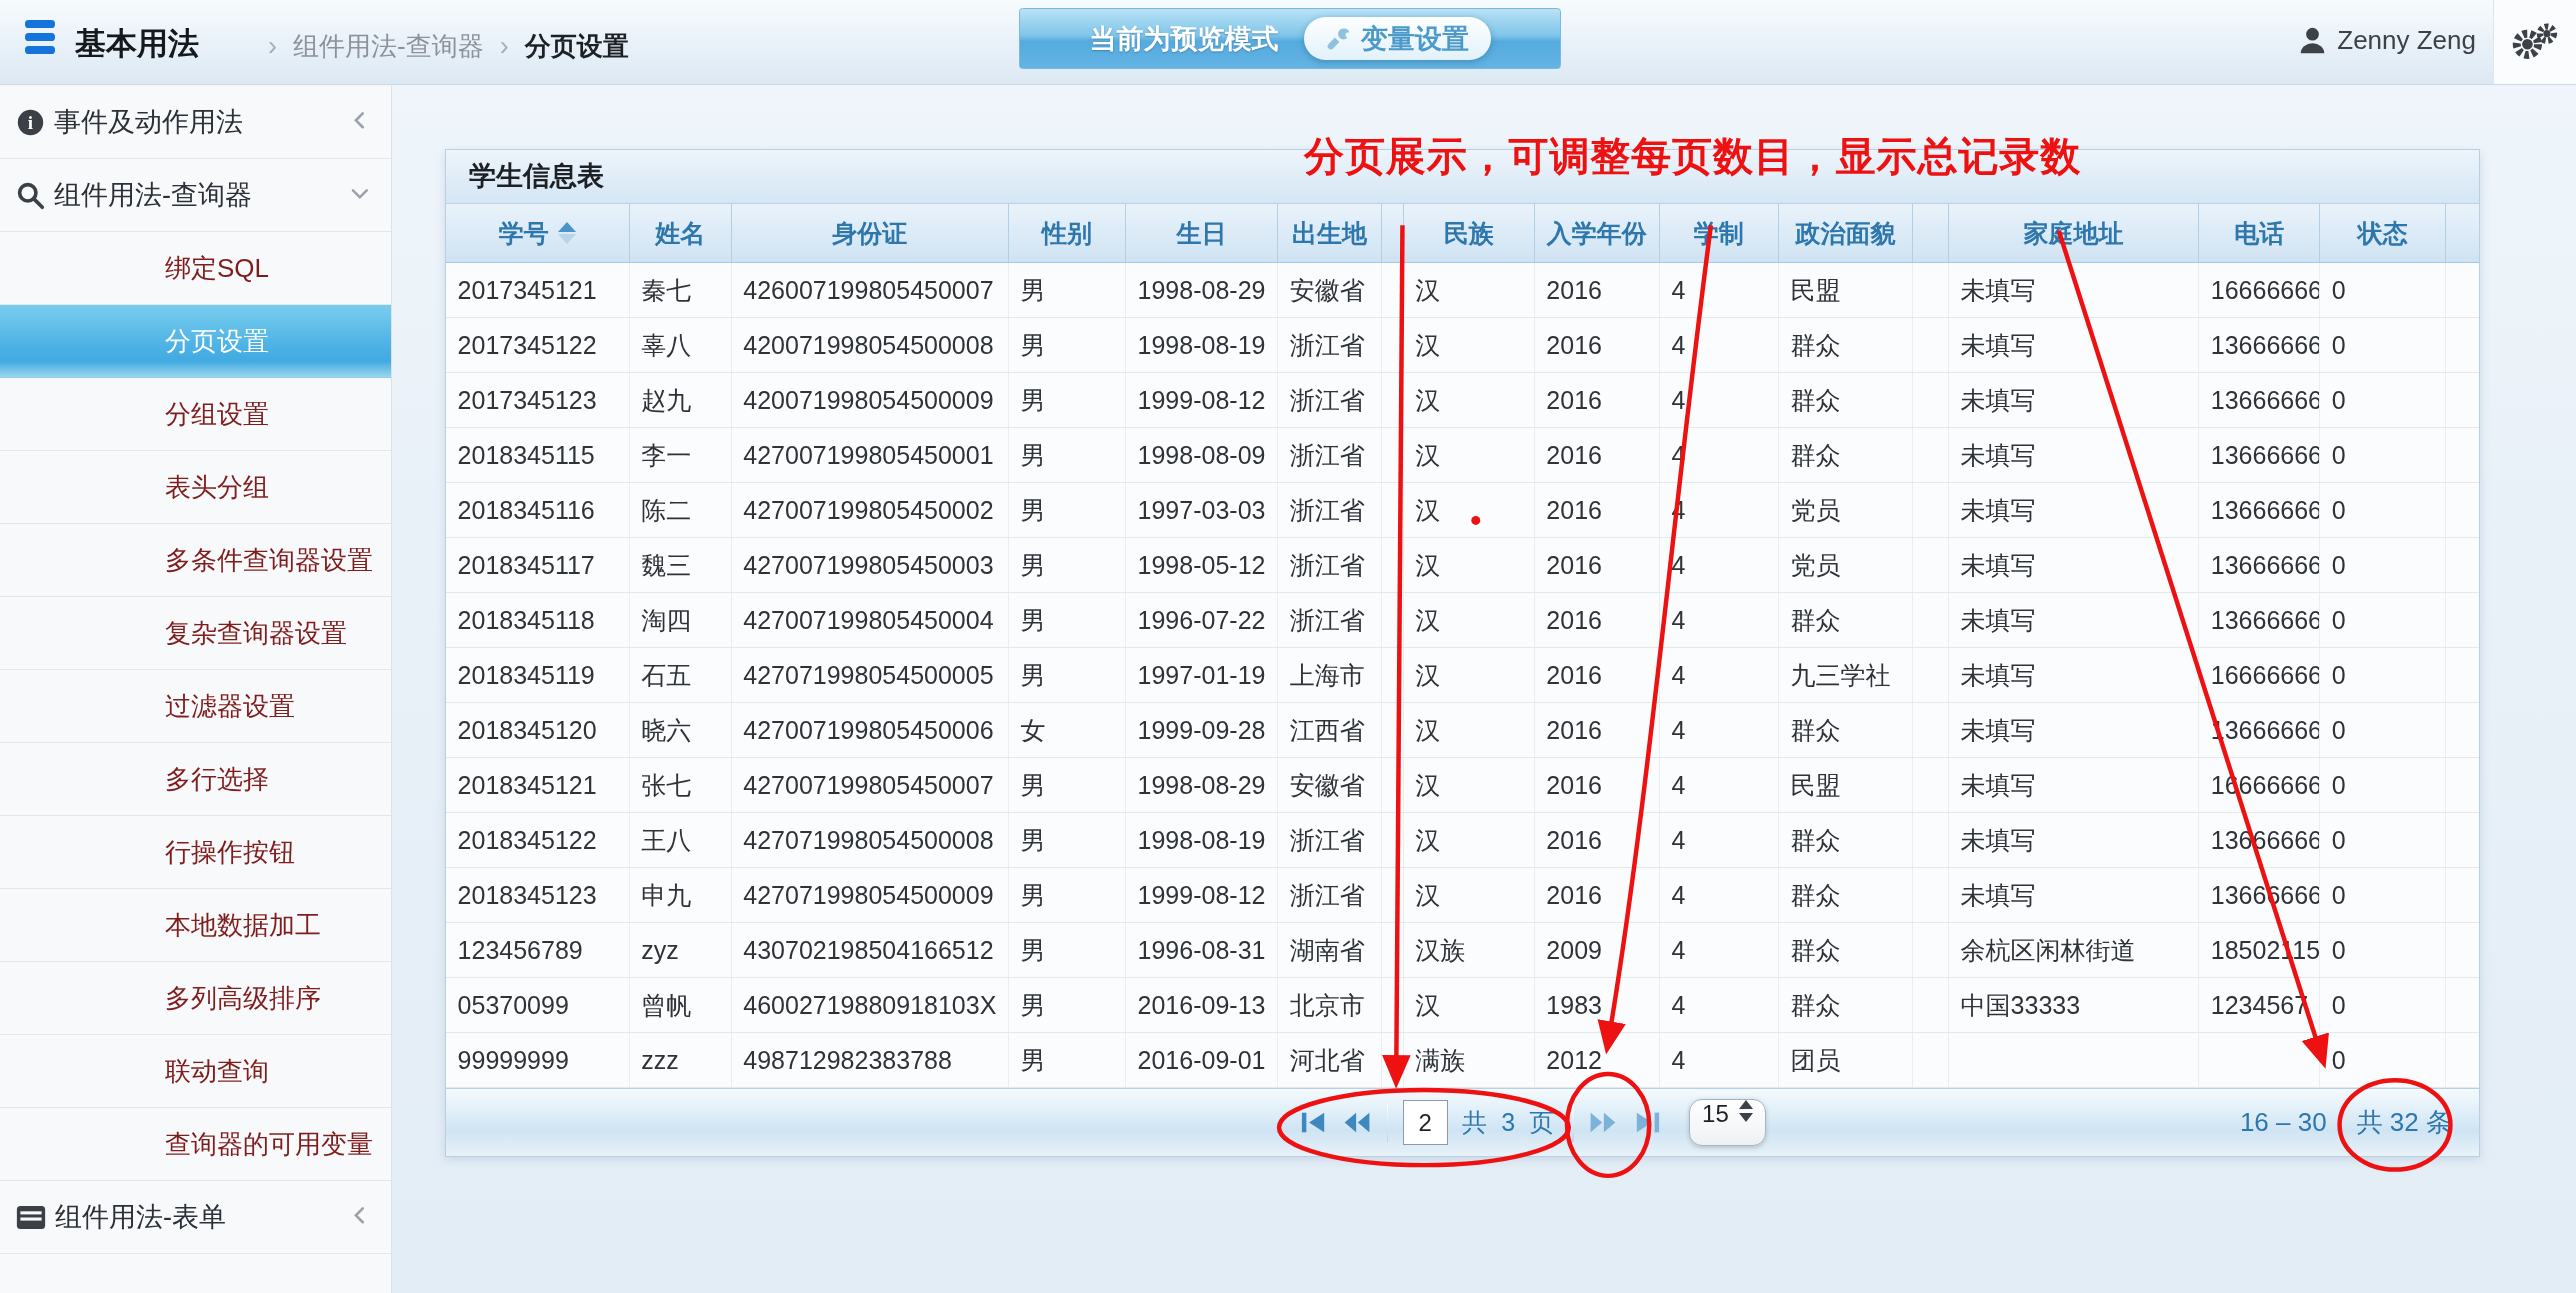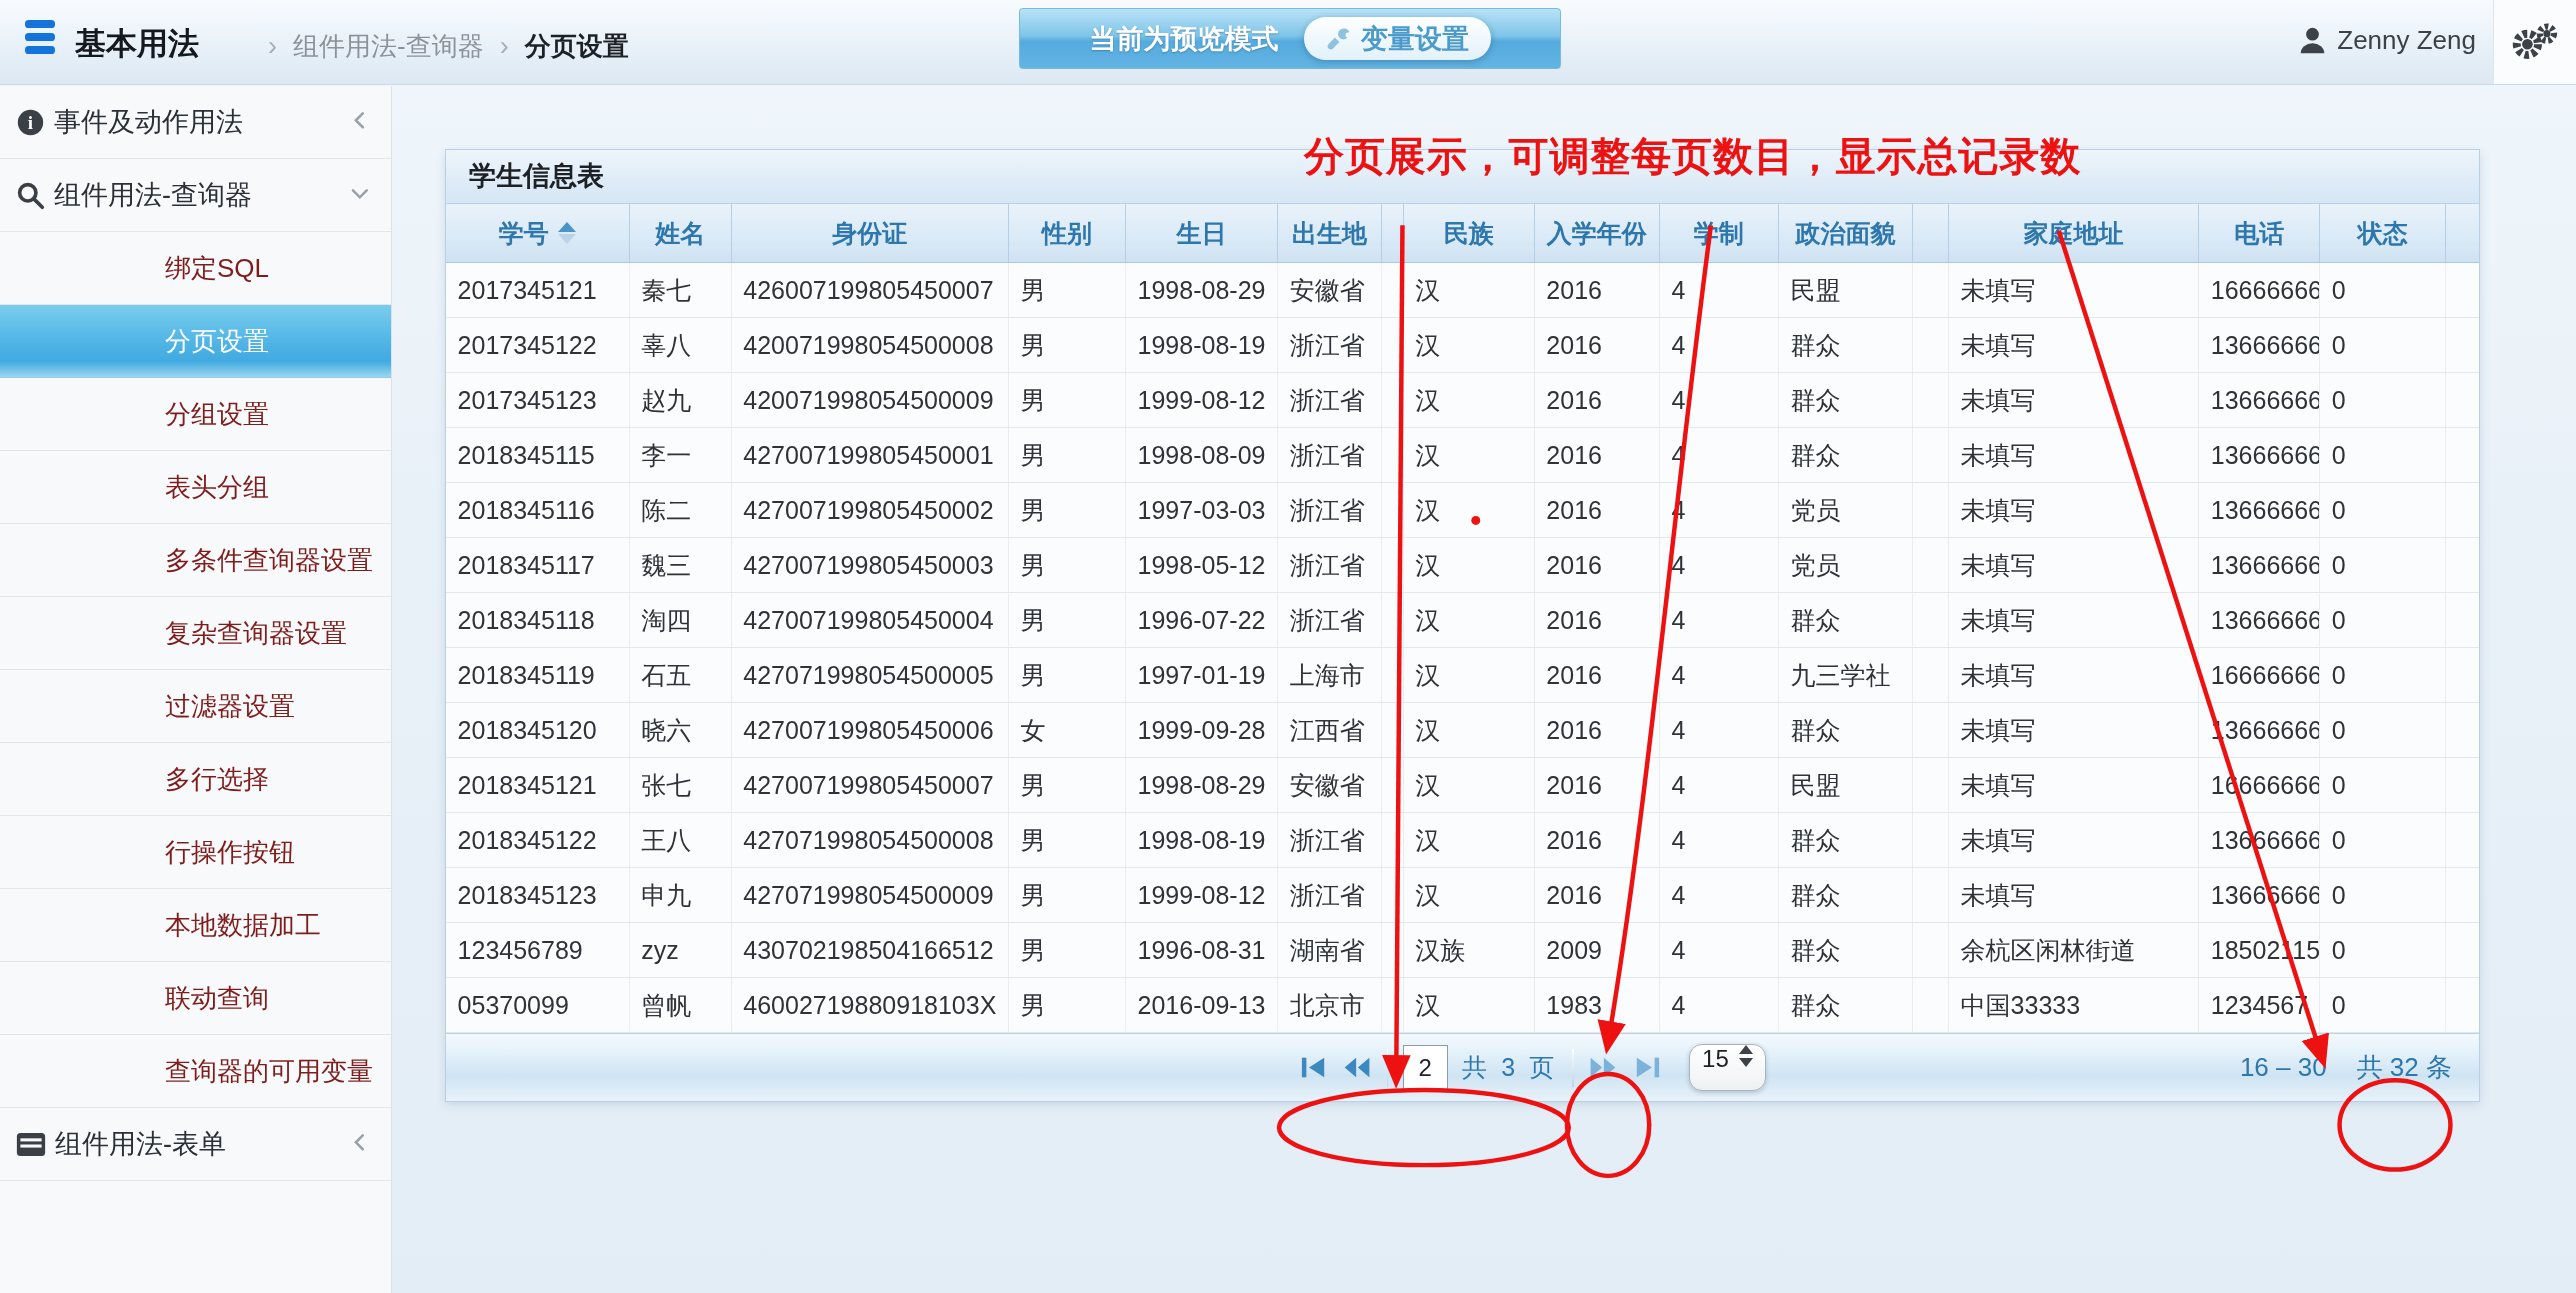--- a/index.html
+++ b/index.html
@@ -180,20 +180,23 @@
         <span>过滤器设置</span>
       </div>
       <div class="side-item lvl2">
         <span>多行选择</span>
       </div>
       <div class="side-item lvl2">
         <span>行操作按钮</span>
       </div>
       <div class="side-item lvl2">
         <span>本地数据加工</span>
+      </div>
+      <div class="side-item lvl2">
+        <span>多列高级排序</span>
       </div>
       <div class="side-item lvl2">
         <span>联动查询</span>
       </div>
       <div class="side-item lvl2">
         <span>查询器的可用变量</span>
       </div>
       <div class="side-item lvl1">
         <span style="display:flex">
           <svg width="30" height="25" viewBox="0 0 34 28">
@@ -502,20 +505,38 @@
             <td>汉</td>
             <td>1983</td>
             <td>4</td>
             <td>群众</td>
             <td></td>
             <td>中国33333</td>
             <td>1234567</td>
             <td>0</td>
             <td></td>
           </tr>
+          <tr>
+            <td>99999999</td>
+            <td>zzz</td>
+            <td>498712982383788</td>
+            <td>男</td>
+            <td>2016-09-01</td>
+            <td>河北省</td>
+            <td></td>
+            <td>满族</td>
+            <td>2012</td>
+            <td>4</td>
+            <td>团员</td>
+            <td></td>
+            <td></td>
+            <td></td>
+            <td>0</td>
+            <td></td>
+          </tr>
         </tbody>
     </table>
 
     <div class="gfooter">
       <div class="pager">
         <div class="pg-btn">
           <svg width="29" height="25" viewBox="0 0 32 28">
               <rect x="3" y="3" width="5" height="22" fill="#3e88c0"></rect>
               <path d="M28,3 L11,14 L28,25 Z" fill="#3e88c0"></path>
             </svg>

